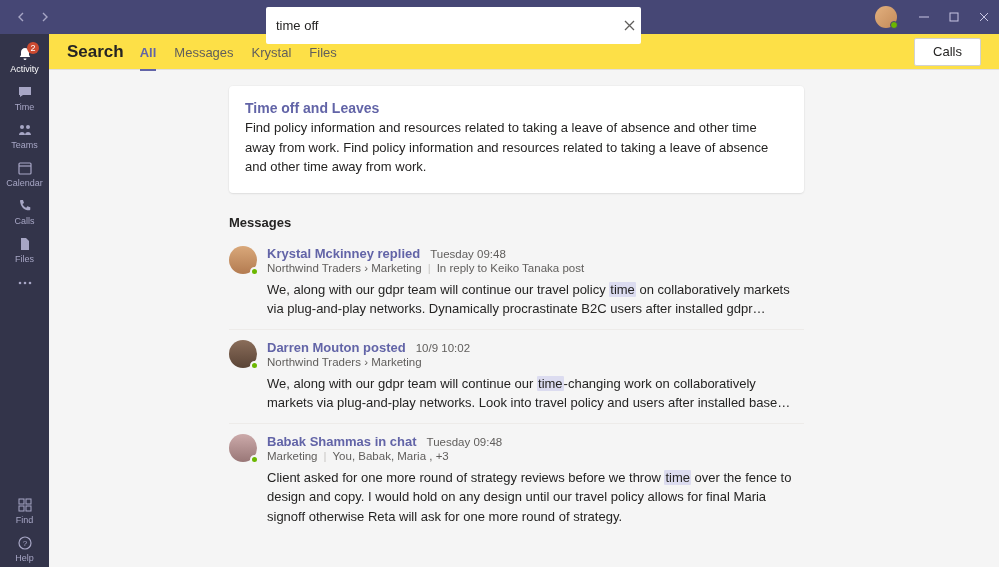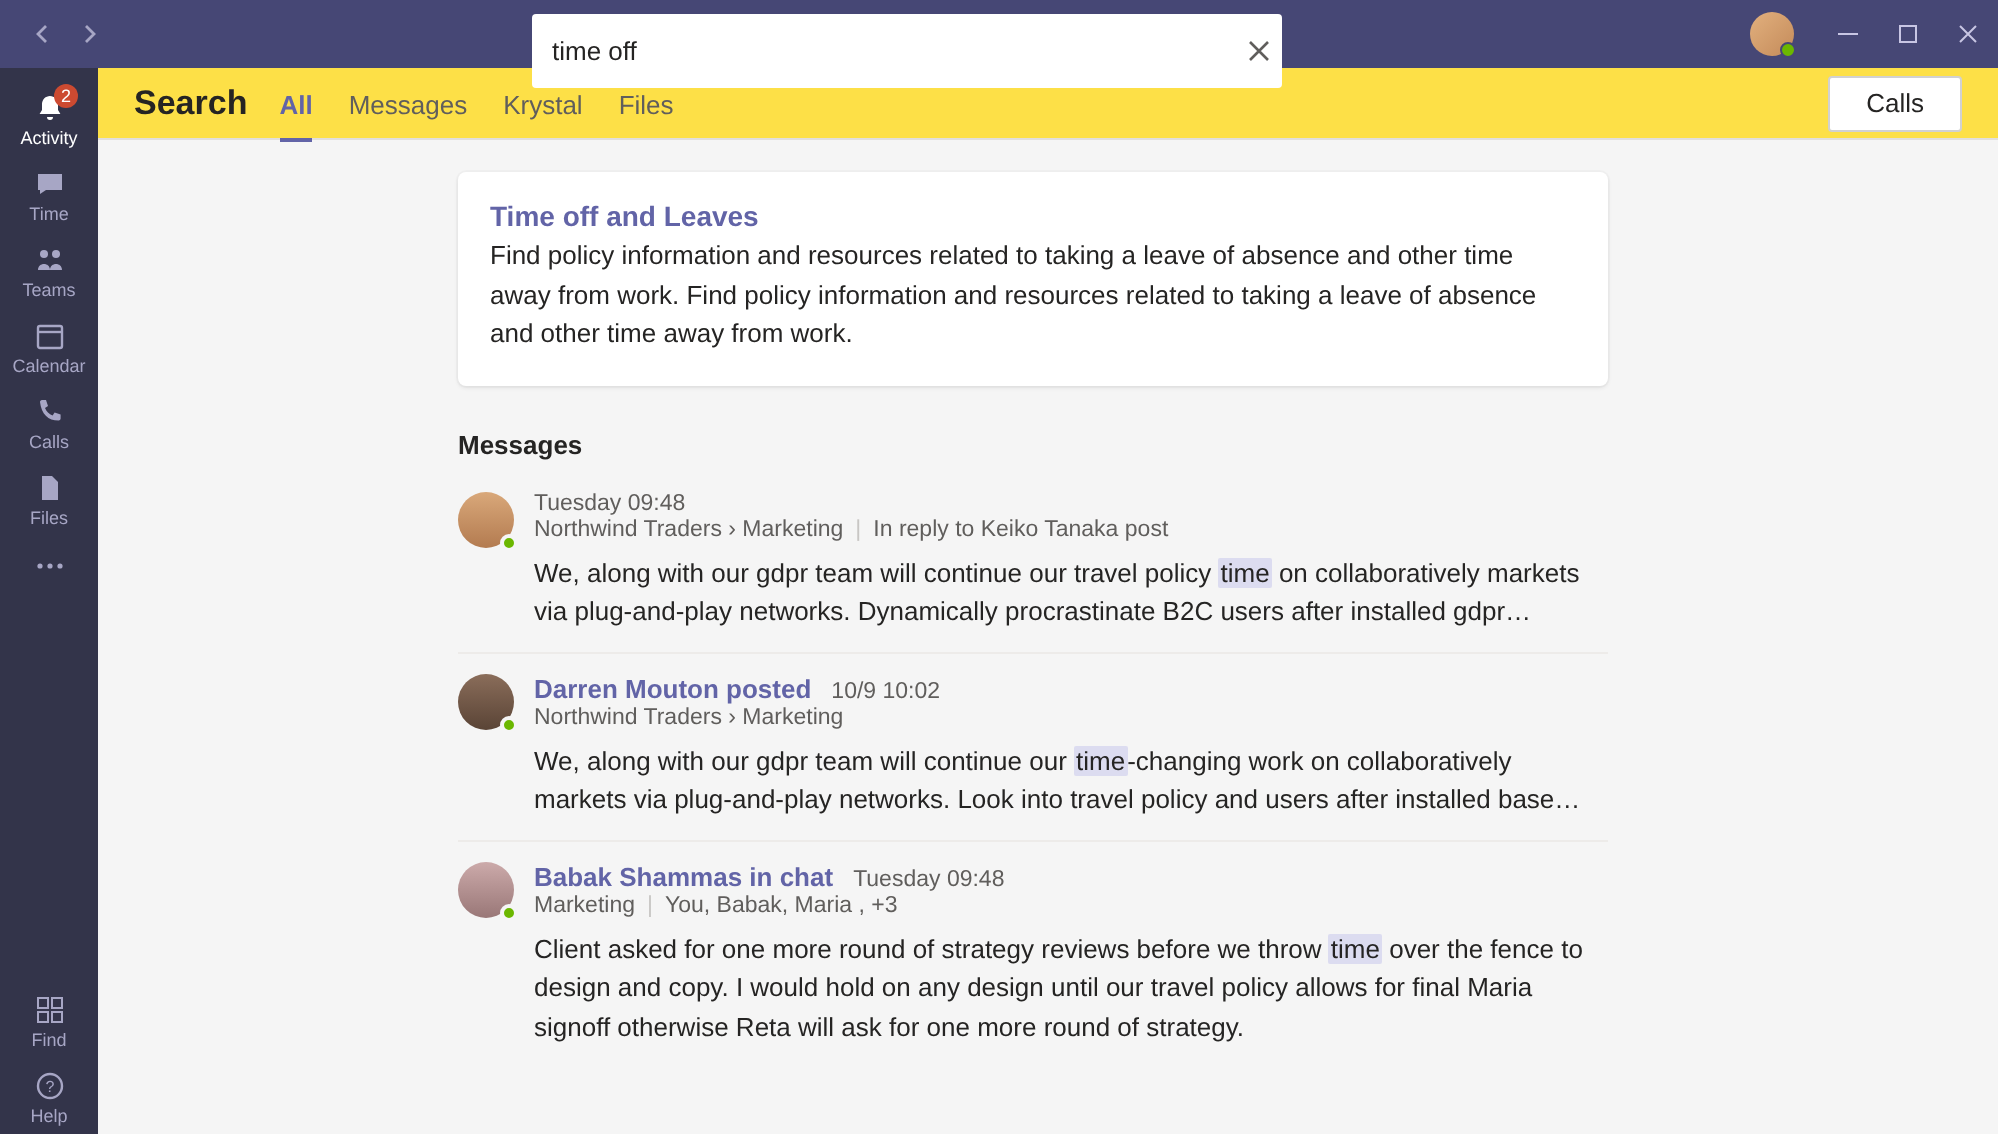--- a/index.html
+++ b/index.html
@@ -220,20 +220,21 @@
         </div>
 
         <div class="sect-title">Messages</div>
 
         <div class="msg">
           <div class="msg-av" style="background:linear-gradient(#d9a87a,#b37b50)">
               <div class="pres"></div>
             </div>
           <div class="msg-body">
             <div class="msg-head">
+              <span class="msg-author">Krystal Mckinney replied</span>
               <span class="msg-time">Tuesday 09:48</span>
             </div>
             <div class="msg-meta">
               <span>Northwind Traders › Marketing</span>
               <span class="sep">|</span>
               <span>In reply to Keiko Tanaka post</span>
             </div>
             <div class="msg-text"><span>We, along with our gdpr team will continue our travel policy </span><span class="hl">time</span><span> on collaboratively markets via plug-and-play networks. Dynamically procrastinate B2C users after installed gdpr…</span></div>
           </div>
         </div>

